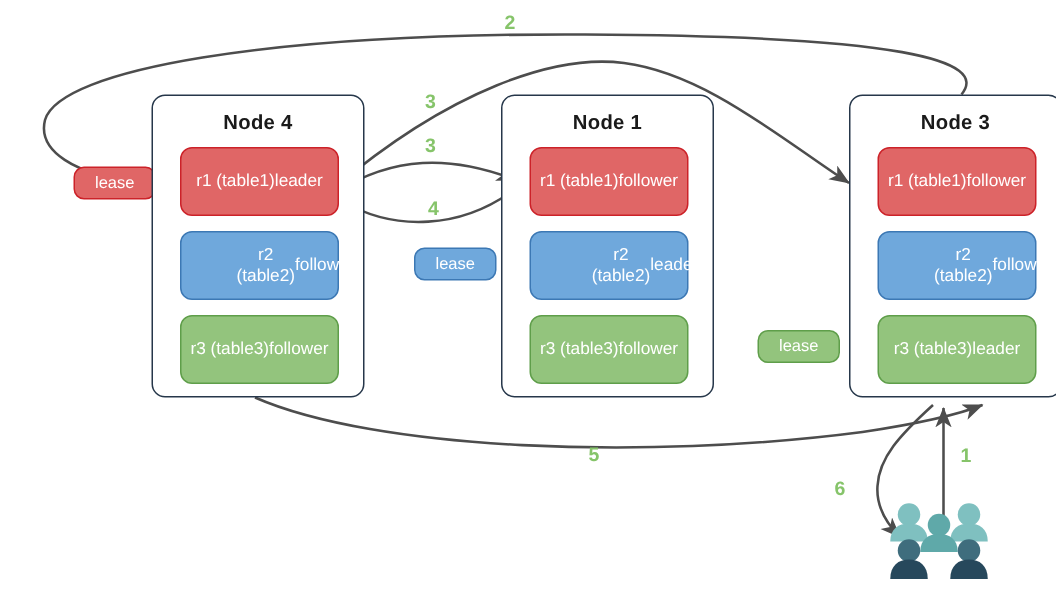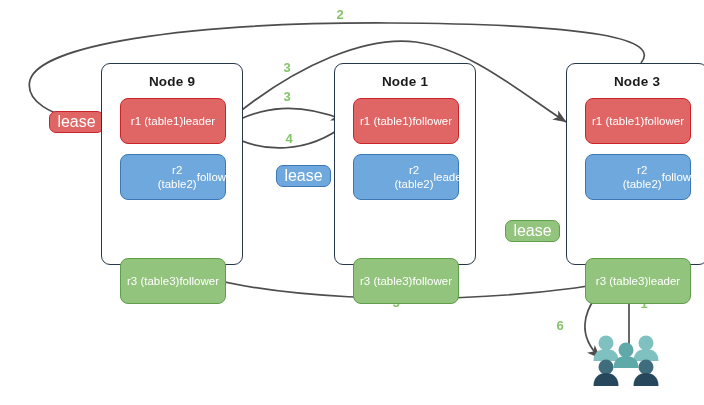--- a/index.html
+++ b/index.html
@@ -52,31 +52,31 @@
     align-items: center;
     justify-content: center;
     color: #ffffff;
     font-size: 11.5px;
     line-height: 14px;
     text-align: center;
   }
   .replica .ln { display: block; }
   .rep-red   { background: #e06666; border: 1.4px solid #cc2229; }
   .rep-blue  { background: #6fa8dc; border: 1.4px solid #3c78b4; padding-left: 48px; }
-  .rep-green { background: #93c47d; border: 1.4px solid #5f9e4a; margin-top: 48px; }
+  .rep-green { background: #93c47d; border: 1.4px solid #5f9e4a; }
 
   .lease {
     position: absolute;
     box-sizing: border-box;
     border-radius: 7px;
     display: flex;
     align-items: center;
     justify-content: center;
     color: #ffffff;
-    font-size: 16px;
+    font-size: 11px;
   }
   .lease-red   { background: #e06666; border: 1.4px solid #cc2229; }
   .lease-blue  { background: #6fa8dc; border: 1.4px solid #3c78b4; }
   .lease-green { background: #93c47d; border: 1.4px solid #5f9e4a; }
 
   .step-label {
     position: absolute;
     color: #86c46a;
     font-size: 13px;
     font-weight: bold;
@@ -130,21 +130,21 @@
     <span>lease</span>
   </div>
   <div class="lease lease-blue" style="left:276px; top:165px; width:55px; height:22px;">
     <span>lease</span>
   </div>
   <div class="lease lease-green" style="left:505px; top:220px; width:55px; height:22px;">
     <span>lease</span>
   </div>
 
   <div class="node-box" style="left:101px; top:63px; width:142px; height:202px;">
-    <div class="node-title">Node 9</div>
+    <div class="node-title">Node 4</div>
     <div class="replica rep-red" style="left:18px; top:34px; width:106px; height:46px;">
       <span class="ln">r1 (table1)</span>
       <span class="ln">leader</span>
     </div>
     <div class="replica rep-blue" style="left:18px; top:90px; width:106px; height:46px;">
       <span class="ln">r2 (table2)</span>
       <span class="ln">follower</span>
     </div>
     <div class="replica rep-green" style="left:18px; top:146px; width:106px; height:46px;">
       <span class="ln">r3 (table3)</span>

